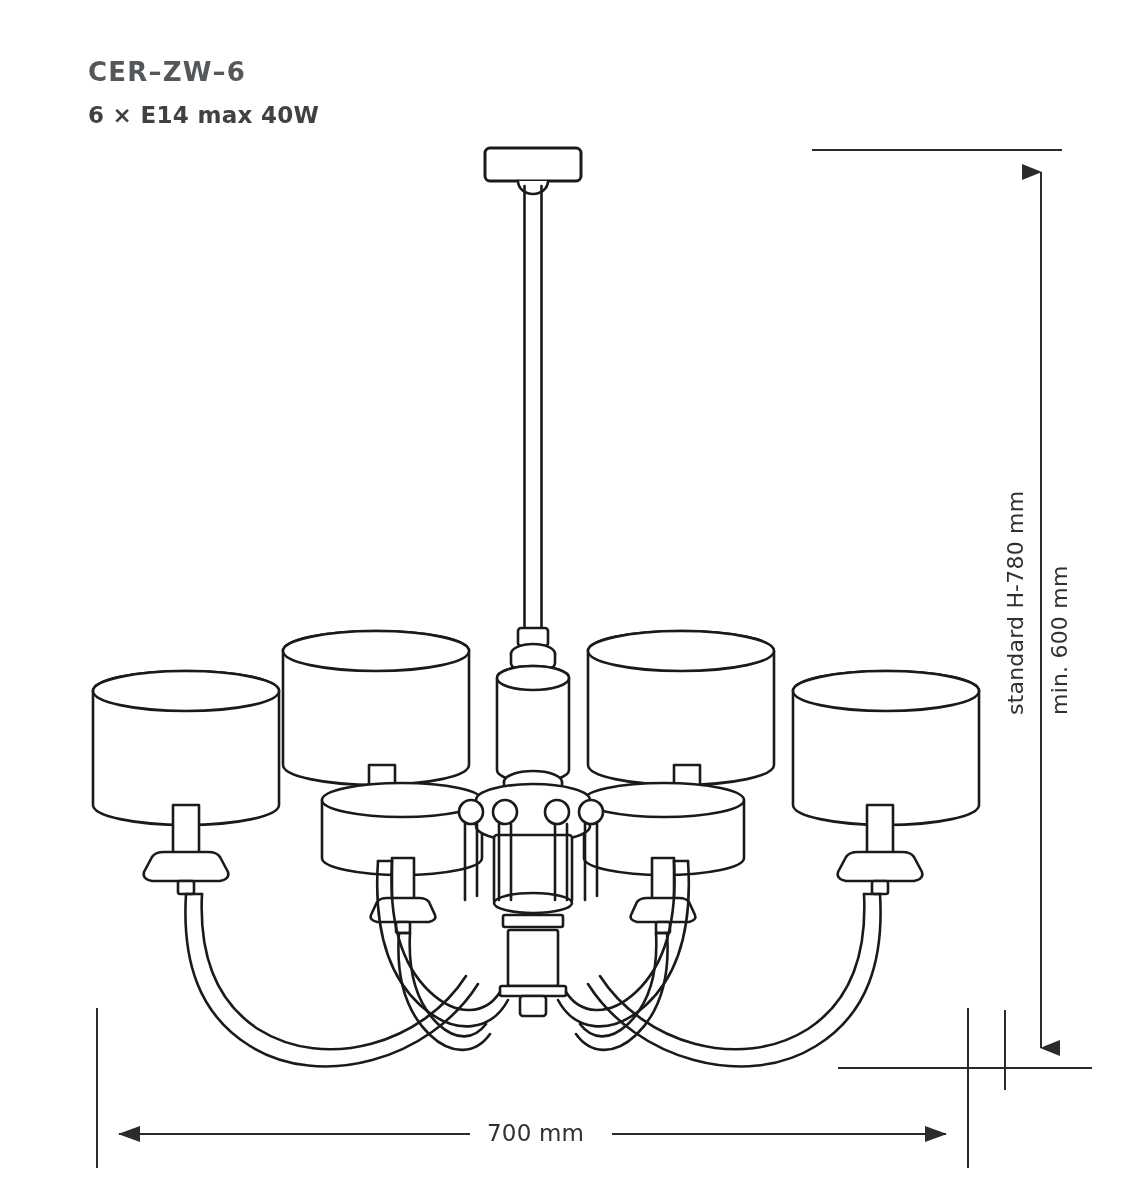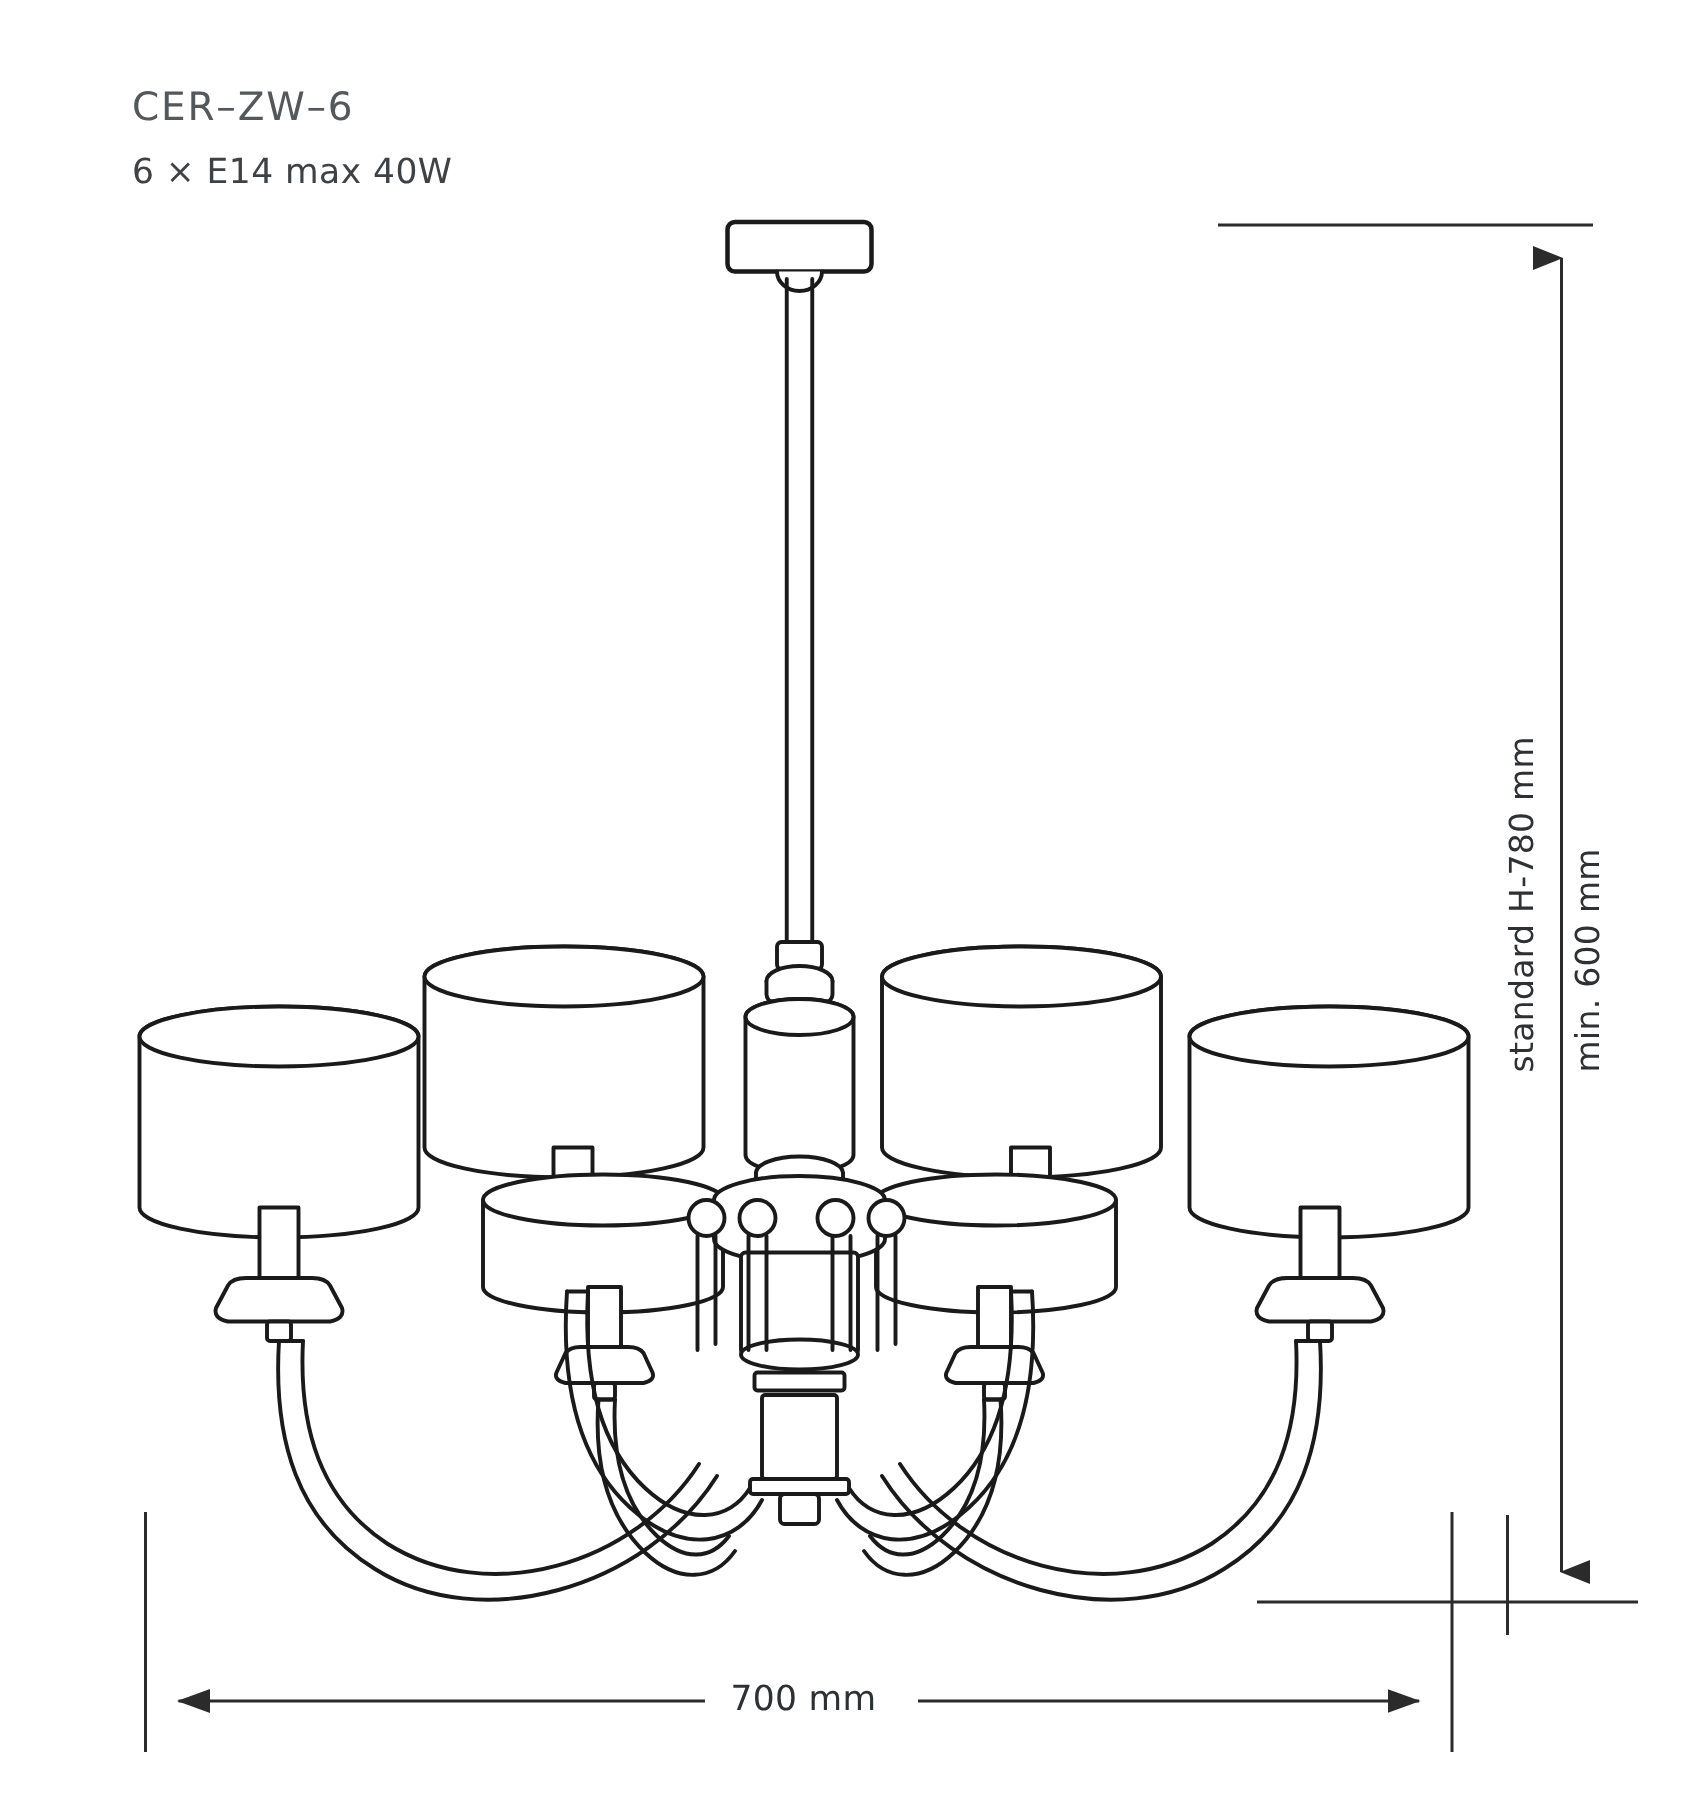--- a/index.html
+++ b/index.html
@@ -12,25 +12,25 @@
   #stage{position:absolute;inset:0;width:1136px;height:1200px;}
   svg{display:block;}
 
   .label-block{
     position:absolute;left:88px;top:52px;
     color:#55595c;
     font-family:"DejaVu Sans","Liberation Sans",sans-serif;
   }
   .label-title{
     font-size:26px;letter-spacing:1.2px;line-height:1.55;
-    font-weight:400;color:#54585b;white-space:nowrap;
+    font-weight:700;color:#54585b;white-space:nowrap;
   }
   .label-sub{
     font-size:23px;letter-spacing:0.3px;line-height:1.55;
-    font-weight:400;color:#3f4245;white-space:nowrap;margin-top:6px;
+    font-weight:700;color:#3f4245;white-space:nowrap;margin-top:6px;
   }
 
   .dim-text{
     position:absolute;color:#2e3133;font-size:22px;
     font-family:"DejaVu Sans","Liberation Sans",sans-serif;
     white-space:nowrap;letter-spacing:0.2px;
   }
   #dim-width-label{
     left:487px;top:1120px;font-size:23px;
   }

